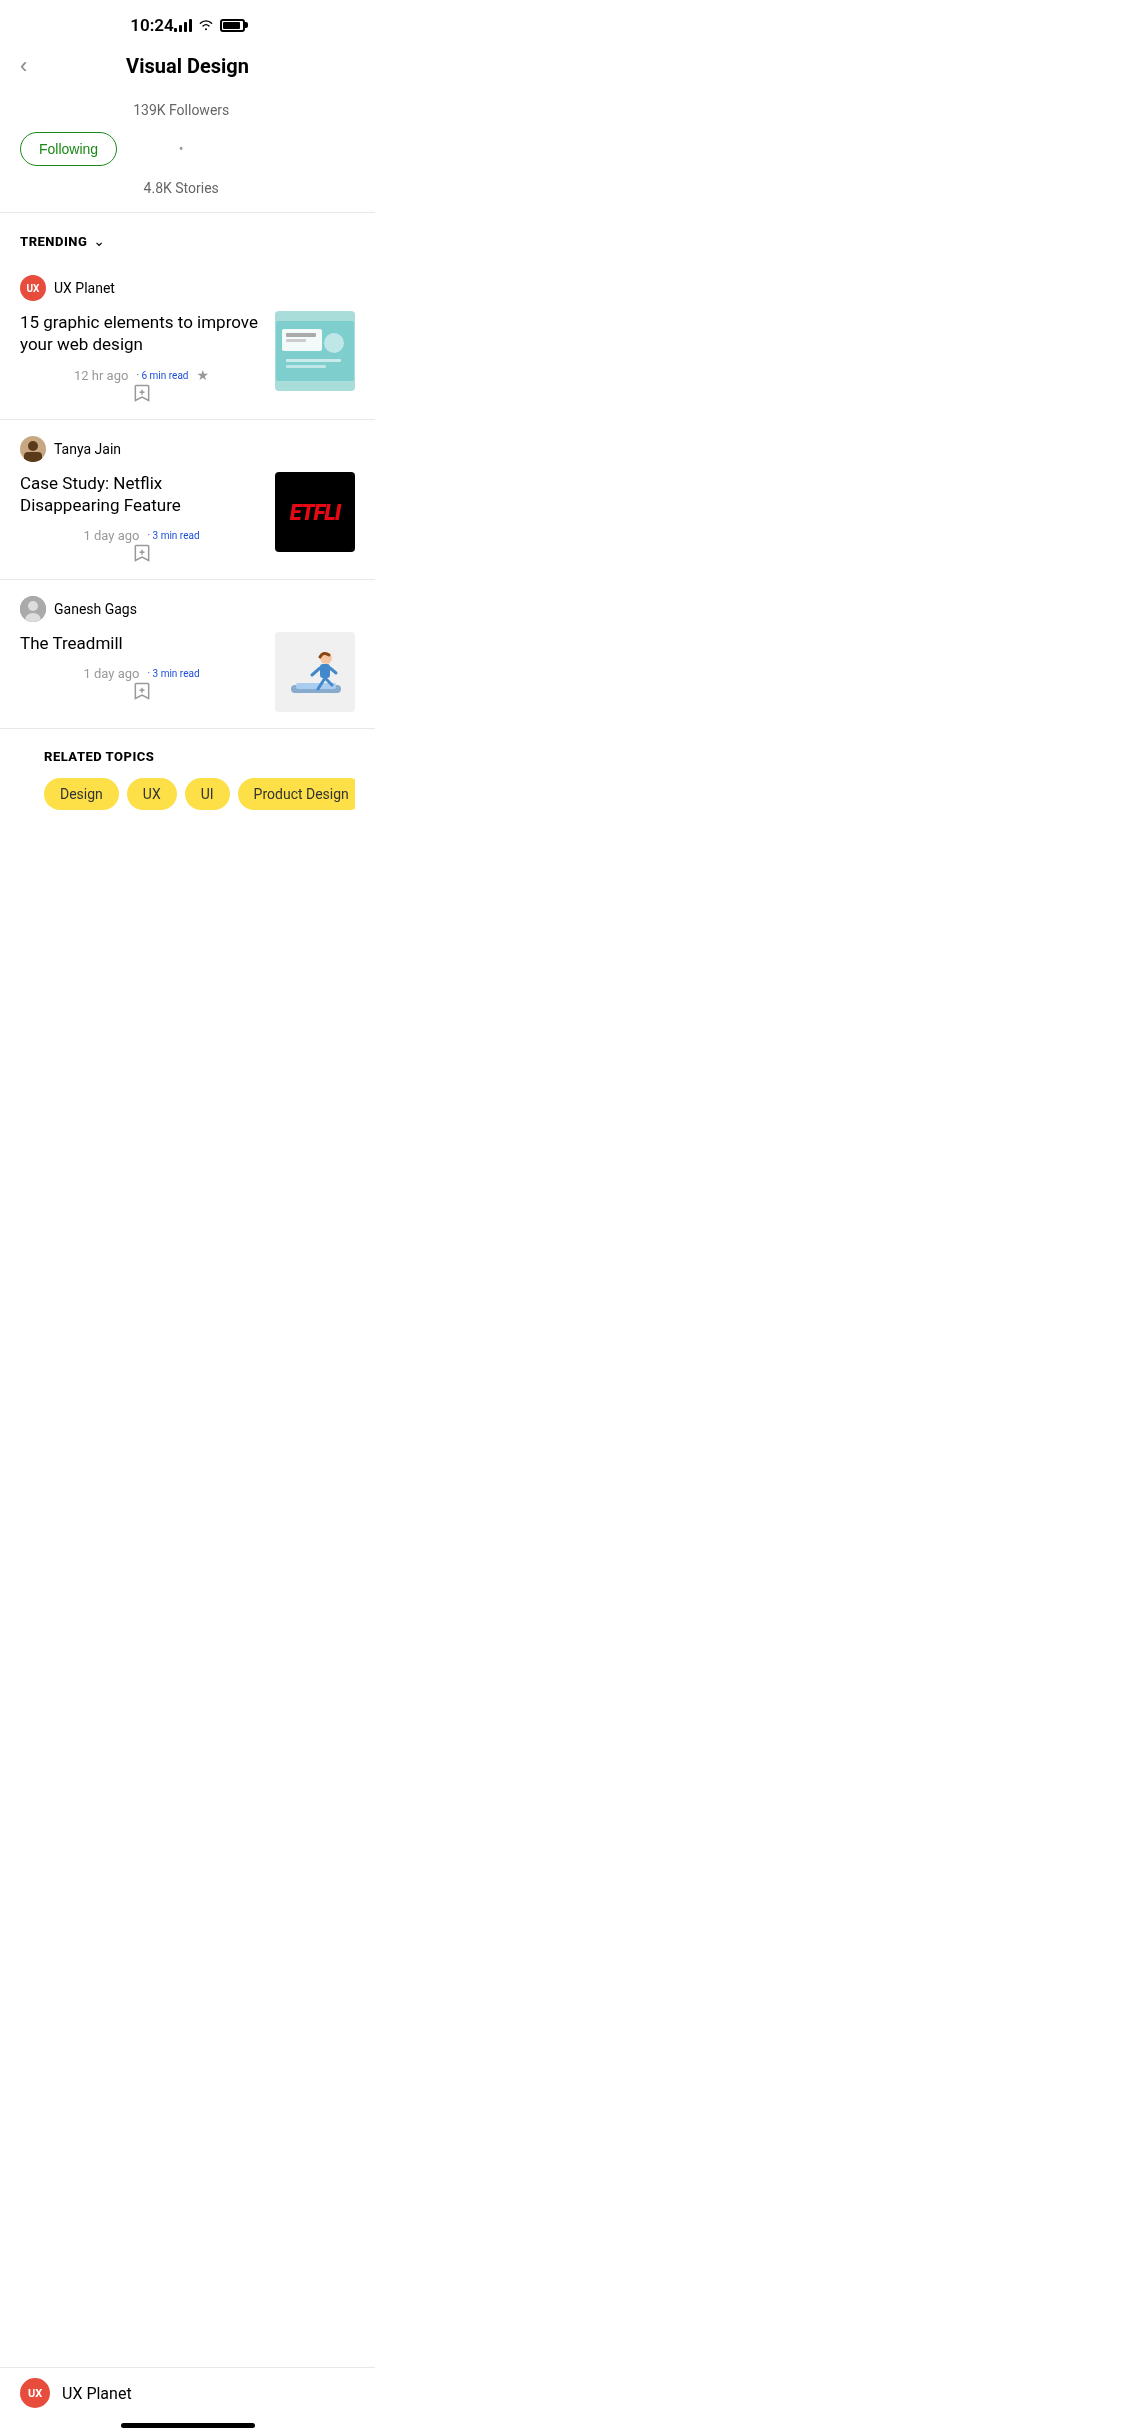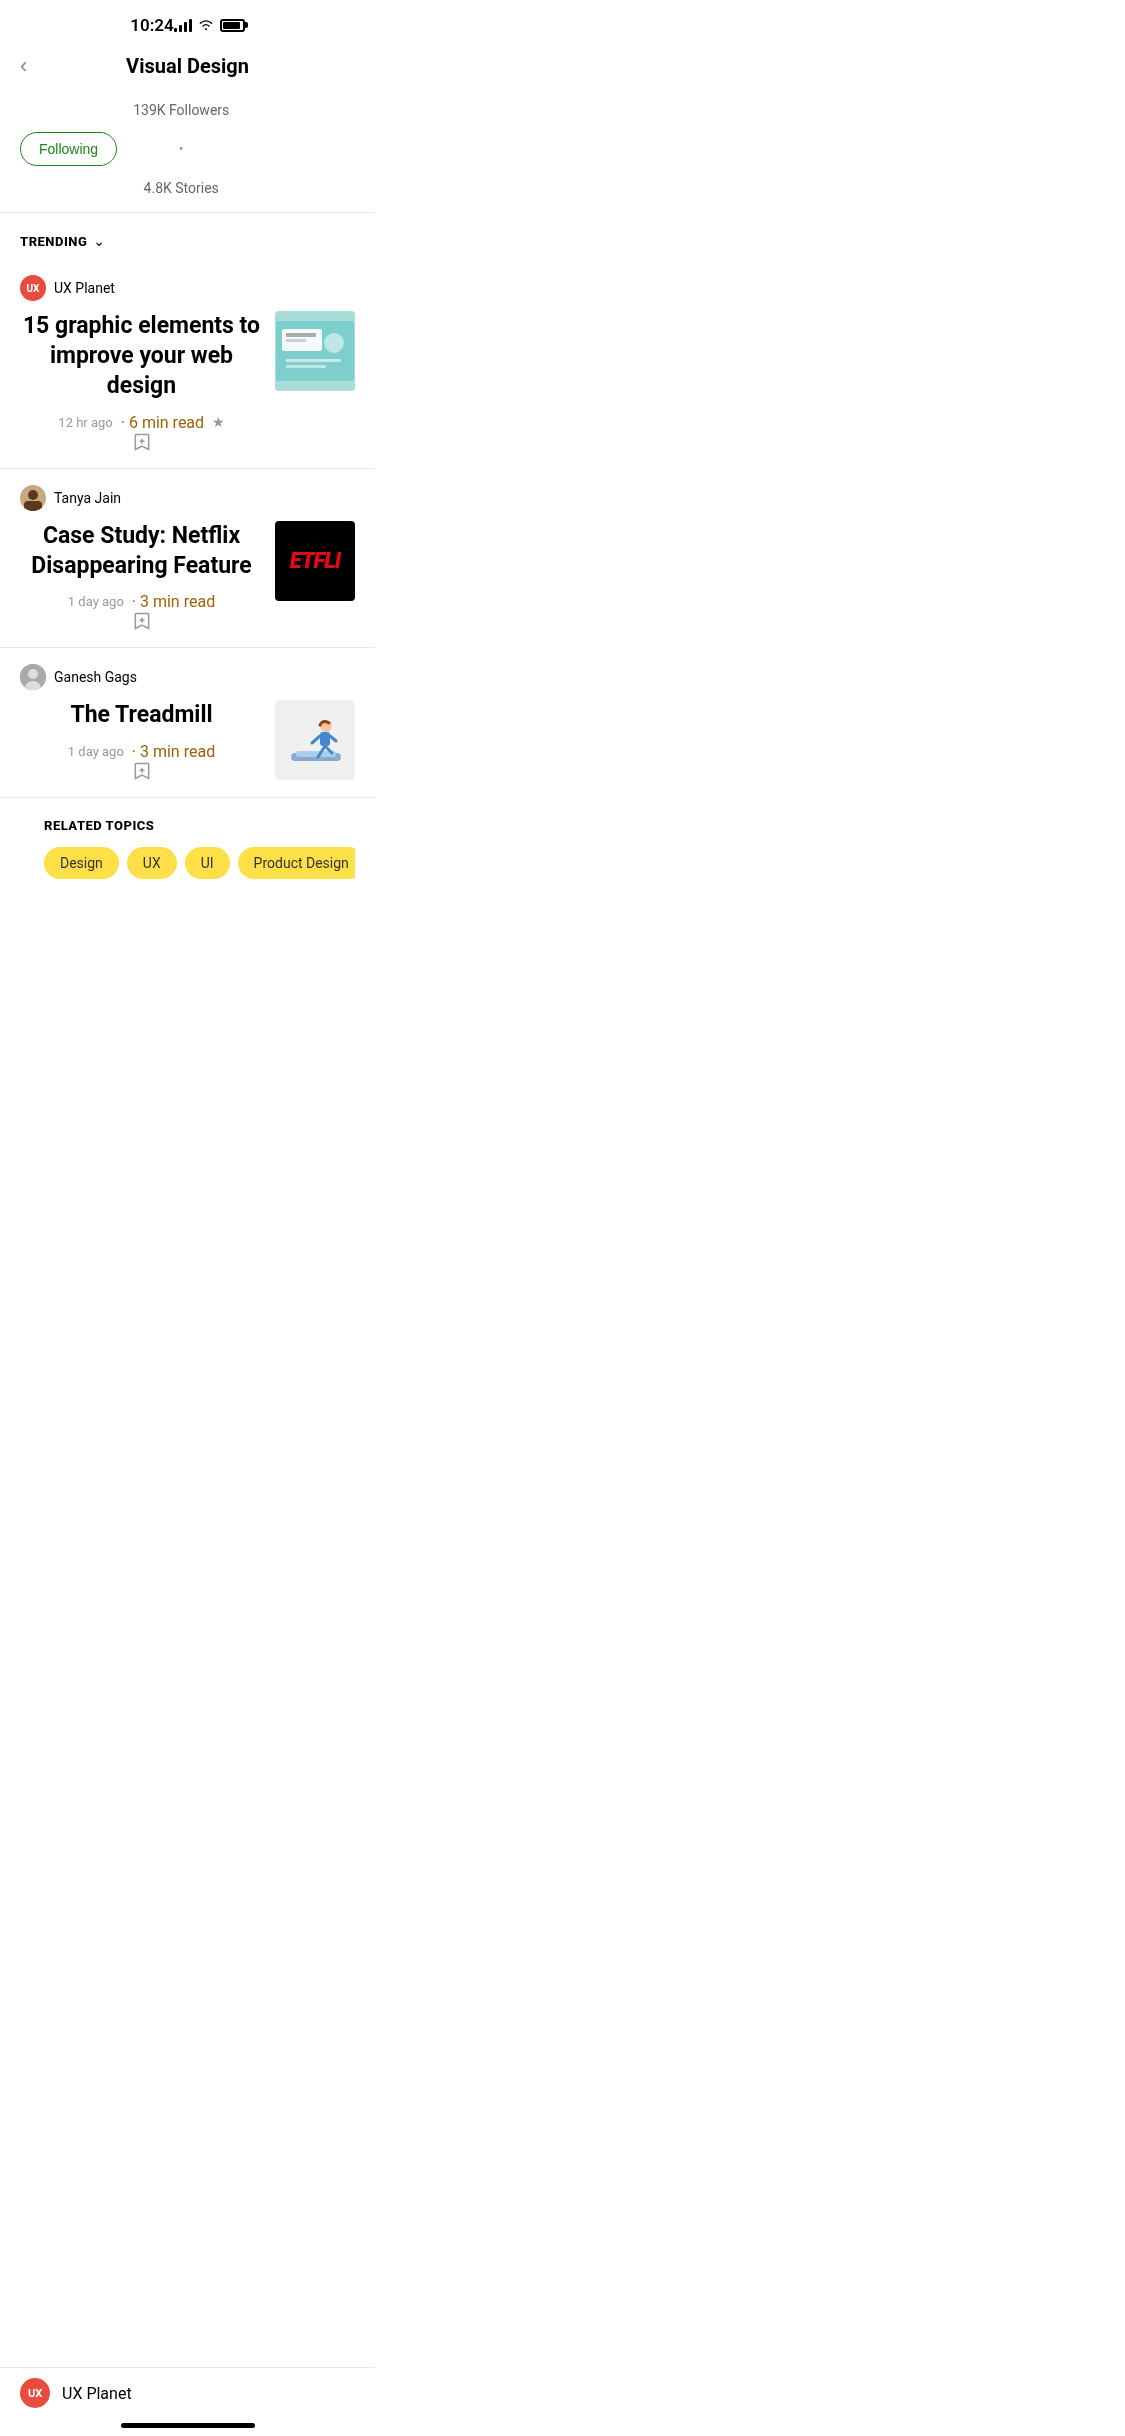--- a/index.html
+++ b/index.html
@@ -185,45 +185,44 @@
 
     .article-content {
       display: flex;
       gap: 12px;
       align-items: flex-start;
     }
     .article-text {
       flex: 1;
     }
     .article-title {
-      font-size: 23px;
-      font-weight: 700;
+      font-size: 17px;
+      font-weight: 400;
       color: #000;
       line-height: 1.3;
       margin-bottom: 12px;
-      text-align: center;
     }
     .article-meta {
       display: flex;
       align-items: center;
       justify-content: space-between;
       flex-direction: column;
     }
     .article-meta-left {
       display: flex;
       align-items: center;
       gap: 8px;
     }
     .article-date {
       font-size: 13px;
       color: #999;
     }
     .article-read {
-      font-size: 16px;
-      color: #a16207;
+      font-size: 10px;
+      color: #1d4ed8;
     }
     .star-icon {
       color: #999;
       font-size: 14px;
       cursor: pointer;
     }
     .bookmark-icon {
       color: #999;
       font-size: 18px;
       cursor: pointer;

